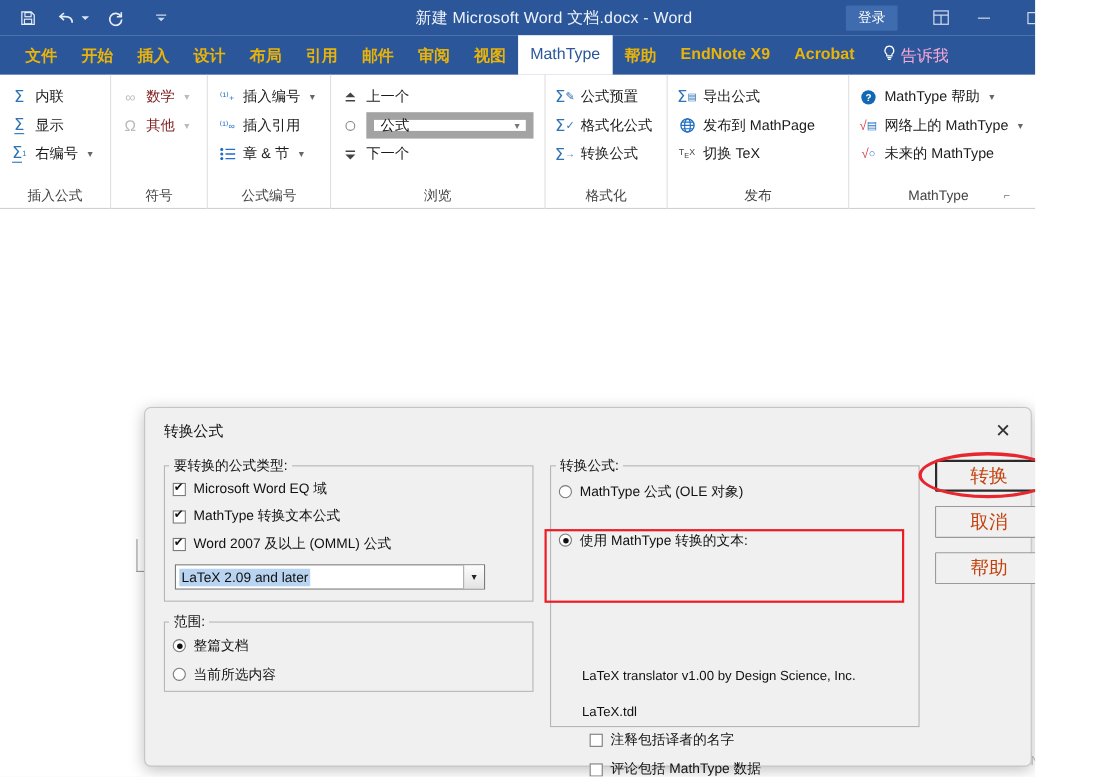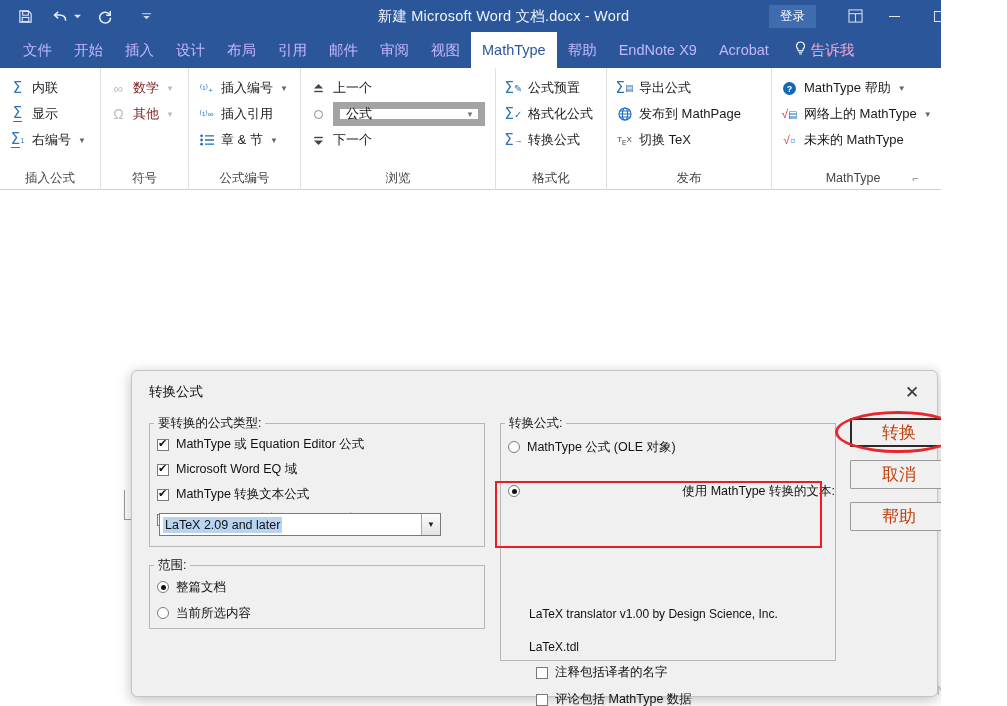--- a/index.html
+++ b/index.html
@@ -36,22 +36,22 @@
   .wbtn.min span { display: block; width: 11px; height: 1px; background: #dfe7f2; }
   .wbtn.max span { display: block; width: 11px; height: 11px; border: 1px solid #dfe7f2; }
 
   
   .tabstrip {
     position: absolute; top: 32px; left: 0; width: 1007px; height: 36px;
     background: #2B579A;
   }
   .tabs { display: flex; align-items: flex-end; height: 36px; padding-left: 12px; }
   .tab {
-    font-size: 14.5px; color: #c4b5fd; padding: 0 11px; height: 36px;
-    display: flex; align-items: center; white-space: nowrap;
+    font-size: 14.5px; color: #eab308; padding: 0 11px; height: 36px;
+    display: flex; align-items: center; white-space: nowrap; font-weight: bold;
   }
   .tab.active { background: #fff; color: #2B579A; font-weight: normal; }
   .tellme { display: flex; align-items: center; gap: 4px; padding: 0 10px 0 14px; height: 36px;
             font-size: 14.5px; color: #f9a8d4; }
   .tabstrip-right { position: absolute; right: 6px; bottom: 0; height: 36px; display: flex; align-items: center; gap: 6px; }
   .tsr-icon { width: 30px; height: 30px; display: flex; align-items: center; justify-content: center; color: #fff; }
 
   
   .ribbon {
     position: absolute; top: 68px; left: 0; width: 1007px; height: 122px;
@@ -497,24 +497,20 @@
   </div>
 
   <div class="dialog">
     <div class="dlg-title">转换公式</div>
     <div class="dlg-close">✕</div>
 
     <fieldset class="box fs-types">
       <legend>要转换的公式类型:</legend>
       <div class="chk-row">
         <span class="cbox on"></span>
-        <span class="chk-label">MathType 或 Equation Editor 公式</span>
-      </div>
-      <div class="chk-row">
-        <span class="cbox on"></span>
         <span class="chk-label">Microsoft Word EQ 域</span>
       </div>
       <div class="chk-row">
         <span class="cbox on"></span>
         <span class="chk-label">MathType 转换文本公式</span>
       </div>
       <div class="chk-row">
         <span class="cbox on"></span>
         <span class="chk-label">Word 2007 及以上 (OMML) 公式</span>
       </div>
@@ -531,21 +527,21 @@
         <span class="chk-label">当前所选内容</span>
       </div>
     </fieldset>
 
     <fieldset class="box fs-convert">
       <legend>转换公式:</legend>
       <div class="rad-row" style="margin-top:2px;">
         <span class="rbox"></span>
         <span class="chk-label">MathType 公式 (OLE 对象)</span>
       </div>
-      <div class="rad-row" style="margin-top:18px;justify-content:space-between;">
+      <div class="rad-row" style="margin-top:18px;">
         <span class="rbox on"></span>
         <span class="chk-label">使用 MathType 转换的文本:</span>
       </div>
       <div class="note" style="left:28px;top:175px;">LaTeX translator v1.00 by Design Science, Inc.</div>
       <div class="note" style="left:28px;top:208px;">LaTeX.tdl</div>
       <div class="chk-row" style="position:absolute;left:28px;top:228px;">
         <span class="cbox"></span>
         <span class="chk-label">注释包括译者的名字</span>
       </div>
       <div class="chk-row" style="position:absolute;left:28px;top:255px;">

